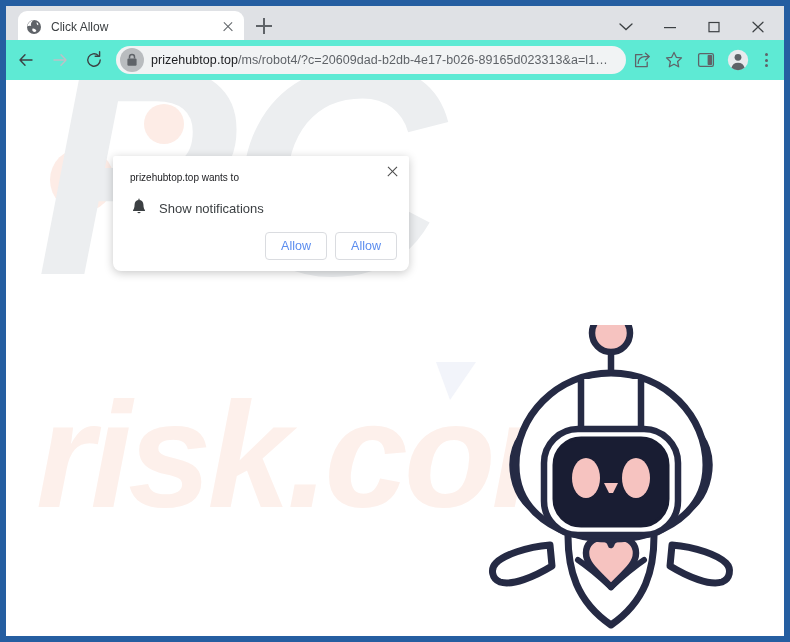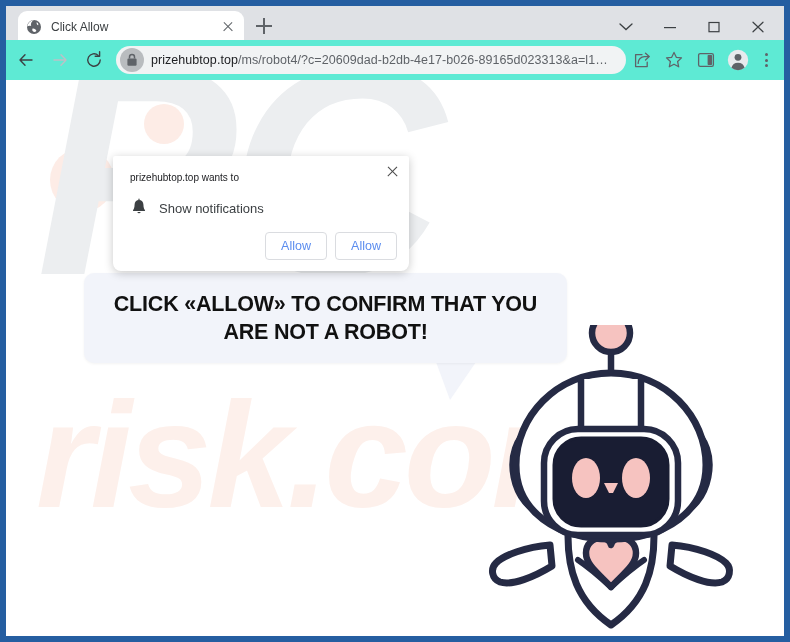--- a/index.html
+++ b/index.html
@@ -460,23 +460,20 @@
 
     <div id="watermark-layer">
       <div class="bg-circle-pink" style="left:44px; top:68px; width:64px; height:64px;"></div>
       <div class="bg-circle-pink" style="left:138px; top:24px; width:40px; height:40px;"></div>
       <div class="bg-circle-pink" style="left:156px; top:122px; width:26px; height:26px;"></div>
       <div id="watermark-pc">PC</div>
       <div id="watermark-risk">risk.com</div>
     </div>
 
     <div id="speech-bubble-tail"></div>
-    <div id="speech-bubble">
-      <div id="speech-bubble-text">CLICK «ALLOW» TO CONFIRM THAT YOU ARE NOT A ROBOT!</div>
-    </div>
 
     <svg id="robot-mascot" viewBox="0 0 250 340">
       <g fill="none" stroke="#252a44" stroke-width="7" stroke-linecap="round" stroke-linejoin="round">
 
         <ellipse cx="125" cy="332" rx="42" ry="6.5" fill="#252a44" stroke="none"></ellipse>
 
         <path d="M64 220 C40 222 18 230 10 238 C4 244 6 254 14 257
                  C26 261 48 252 66 241 Z" fill="#ffffff"></path>
         <path d="M186 220 C210 222 232 230 240 238 C246 244 244 254 236 257
                  C224 261 202 252 184 241 Z" fill="#ffffff"></path>

